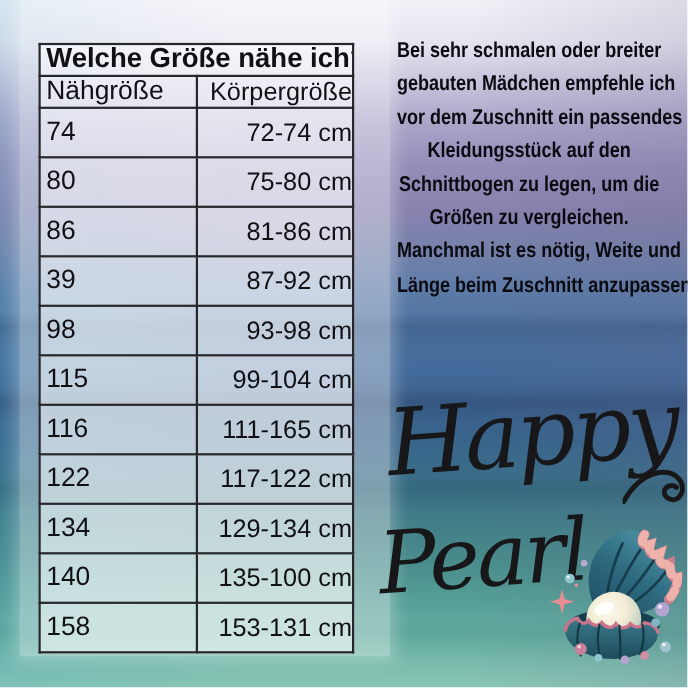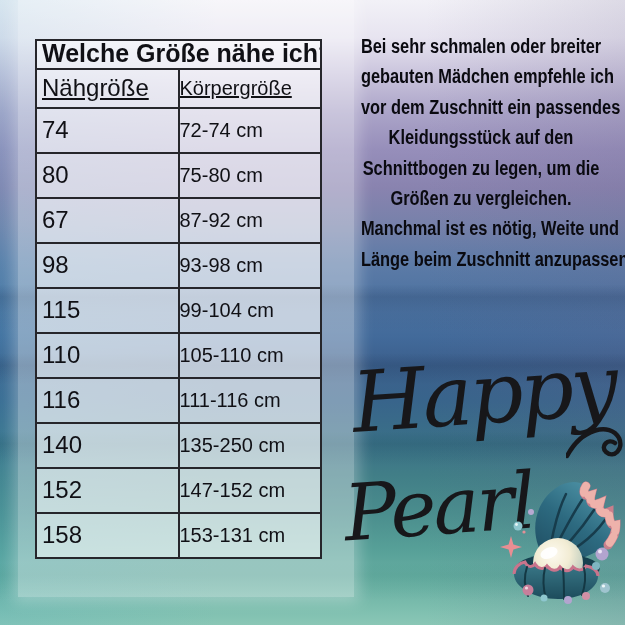--- a/index.html
+++ b/index.html
@@ -41,22 +41,22 @@
     color:#101015;table-layout:fixed;
   }
   table.size th, table.size td{
     border:2px solid #26262b;line-height:1.02;
     overflow:hidden;white-space:nowrap;
   }
   th.title{
     height:26px;font-size:25px;font-weight:bold;text-align:left;padding:0 0 1px 5px;
   }
   td.hdr1,td.cell1{width:108px;font-size:24px;font-weight:normal;text-align:left;padding:0 0 1px 5px;}
-  td.hdr2,td.cell2{font-size:20px;font-weight:normal;text-align:left;padding:0;}
-  tr.hdr{height:39px;text-decoration:underline;}
+  td.hdr2,td.cell2{font-size:23px;font-weight:normal;text-align:right;padding:0;}
+  tr.hdr{height:29px;}
   tr.row{height:45px;}
   
   .note{
     position:absolute;left:338px;top:31px;width:286px;
     transform:scaleX(0.84);transform-origin:50% 0;
     font-weight:bold;font-size:19.5px;line-height:30.4px;
     text-align:center;color:#0a0a10;letter-spacing:0px;
   }
   .note div{white-space:nowrap;}
   
@@ -90,59 +90,63 @@
       <tr class="row">
         <td class="cell1">74</td>
         <td class="cell2">72-74 cm</td>
       </tr>
 
       <tr class="row">
         <td class="cell1">80</td>
         <td class="cell2">75-80 cm</td>
       </tr>
 
-
-      <tr class="row">
-        <td class="cell1">67</td>
+      <tr class="row">
+        <td class="cell1">86</td>
+        <td class="cell2">81-86 cm</td>
+      </tr>
+
+      <tr class="row">
+        <td class="cell1">39</td>
         <td class="cell2">87-92 cm</td>
       </tr>
 
       <tr class="row">
         <td class="cell1">98</td>
         <td class="cell2">93-98 cm</td>
       </tr>
 
       <tr class="row">
         <td class="cell1">115</td>
         <td class="cell2">99-104 cm</td>
       </tr>
 
-      <tr class="row">
-        <td class="cell1">110</td>
-        <td class="cell2">105-110 cm</td>
-      </tr>
 
       <tr class="row">
         <td class="cell1">116</td>
-        <td class="cell2">111-116 cm</td>
-      </tr>
-
-
-
+        <td class="cell2">111-165 cm</td>
+      </tr>
+
+      <tr class="row">
+        <td class="cell1">122</td>
+        <td class="cell2">117-122 cm</td>
+      </tr>
+
+
+      <tr class="row">
+        <td class="cell1">134</td>
+        <td class="cell2">129-134 cm</td>
+      </tr>
 
       <tr class="row">
         <td class="cell1">140</td>
-        <td class="cell2">135-250 cm</td>
-      </tr>
-
-
-      <tr class="row">
-        <td class="cell1">152</td>
-        <td class="cell2">147-152 cm</td>
-      </tr>
+        <td class="cell2">135-100 cm</td>
+      </tr>
+
+
 
       <tr class="row">
         <td class="cell1">158</td>
         <td class="cell2">153-131 cm</td>
       </tr>
 
     </tbody>
 </table>
 
 <div class="note">

